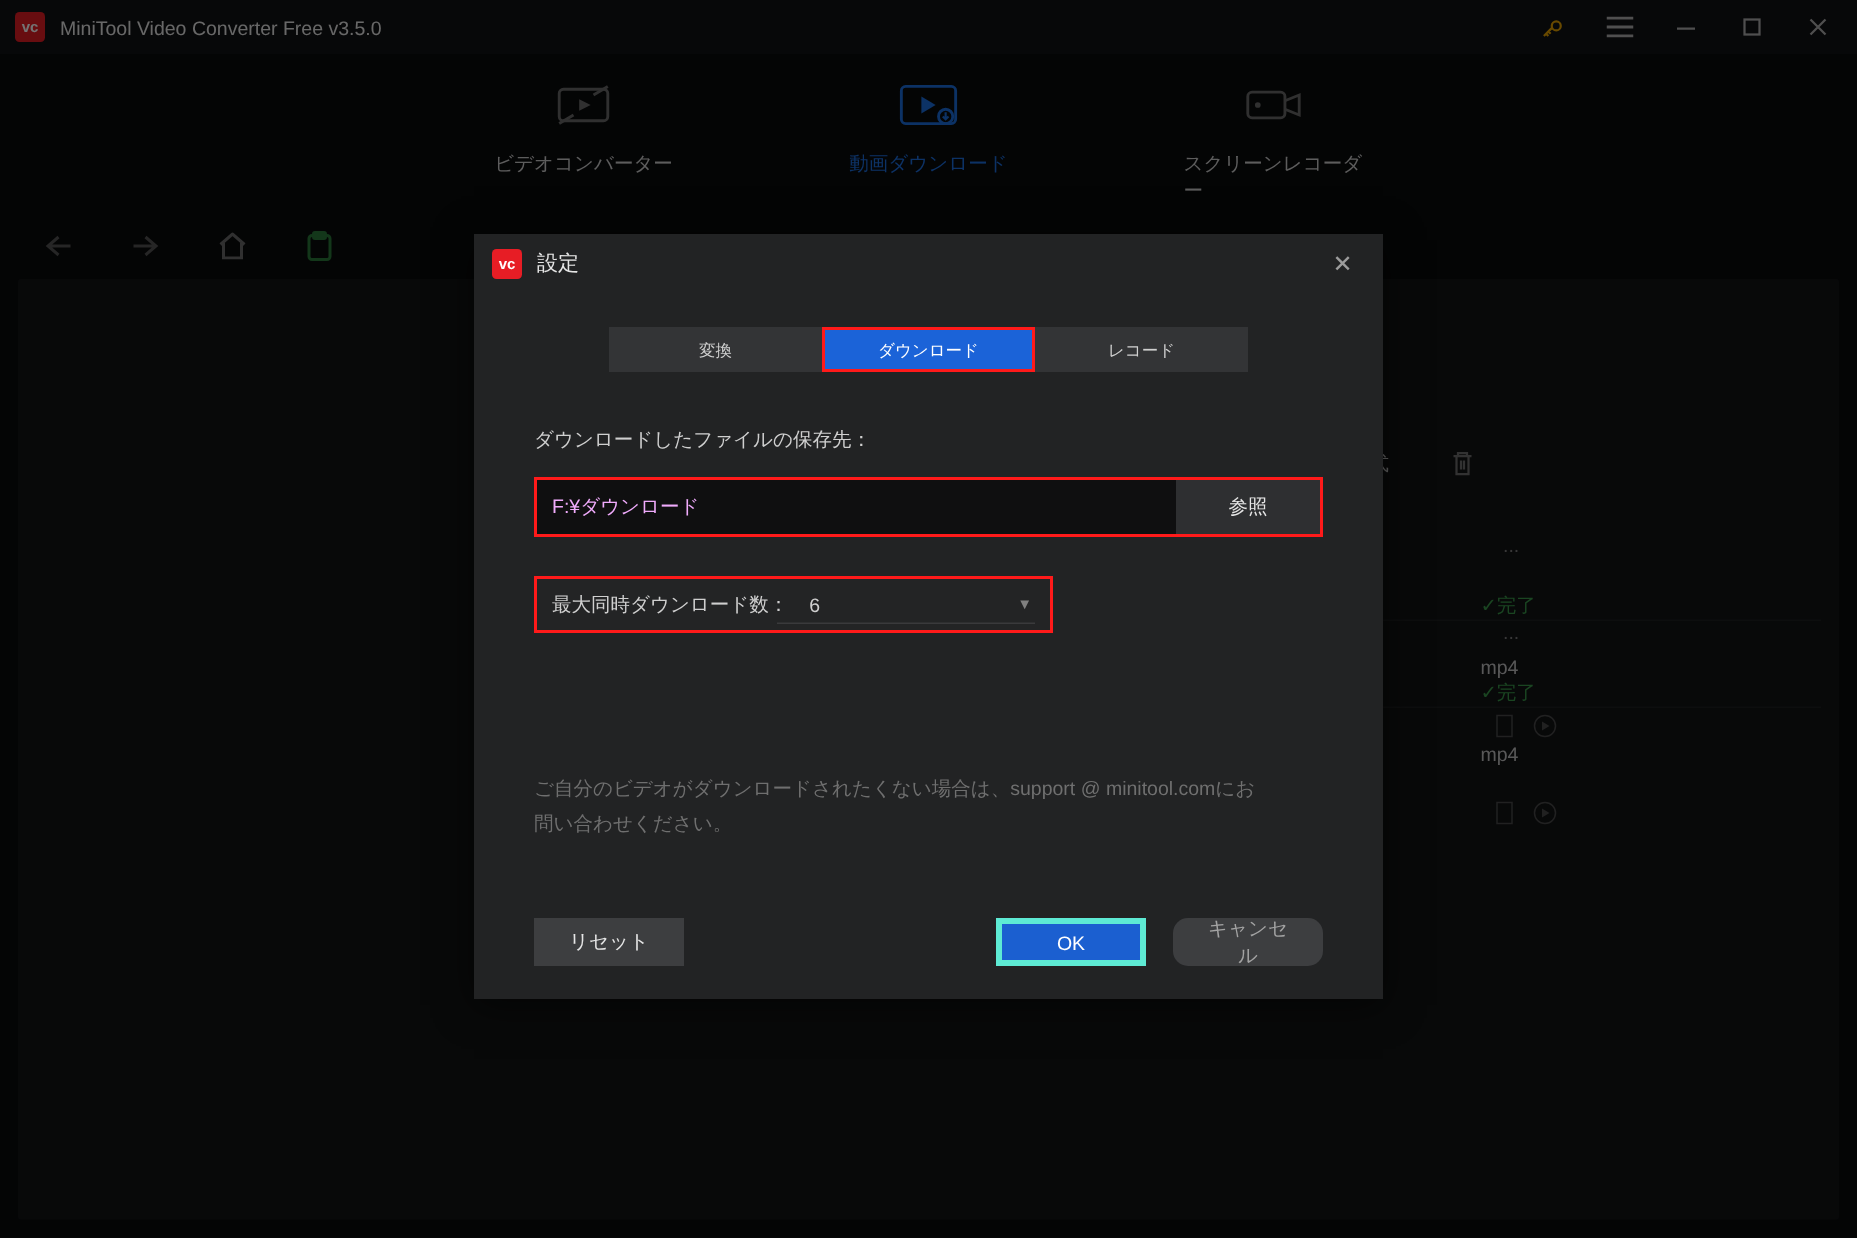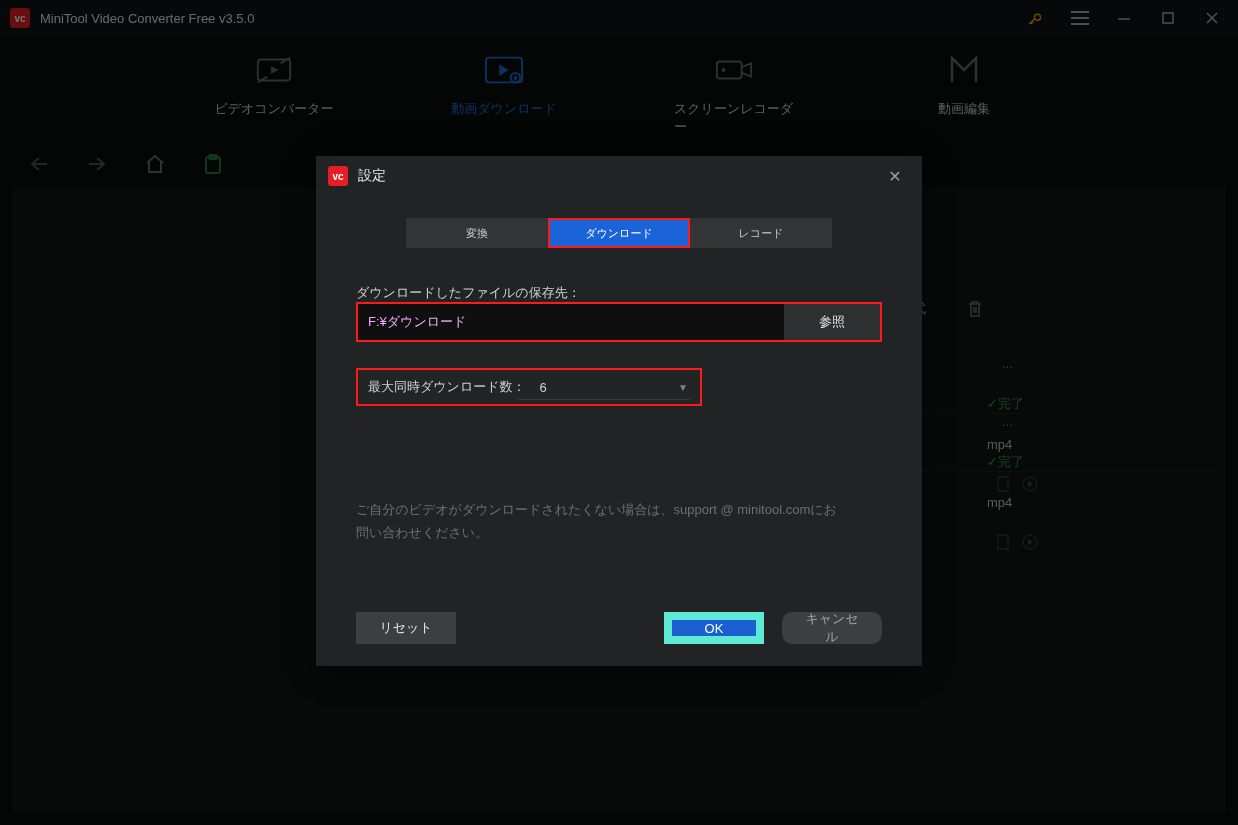--- a/index.html
+++ b/index.html
@@ -94,21 +94,21 @@
   }
   .dlg-tabs {
     display: flex; justify-content: center; margin-top: 22px; gap: 0;
   }
   .dlg-tab {
     width: 142px; height: 30px; background: #333436; display: flex; align-items: center; justify-content: center;
     font-size: 11px; color: #cfcfcf; cursor: pointer;
   }
   .dlg-tab.active { background: #1b63d8; color: #fff; border: 2px solid #ff1a1a; box-sizing: border-box; }
   .dlg-body { padding: 36px 40px 0 40px; }
-  .field-label { font-size: 13px; color: #cfcfcf; }
+  .field-label { font-size: 13px; color: #cfcfcf; margin-bottom: 16px; }
   .path-row {
     display: flex; border: 2px solid #ff1a1a; height: 40px;
   }
   .path-input {
     flex: 1; background: #0f0f10; border: none; outline: none; color: #f0abfc; font-size: 13px; padding: 0 10px;
   }
   .browse-btn {
     width: 96px; background: #2e2f31; color: #e6e6e6; border: none; font-size: 13px; cursor: pointer;
   }
   .dd-row {
@@ -127,21 +127,21 @@
     margin-top: 92px; font-size: 13px; color: #6f6f6f; line-height: 1.8; padding-right: 40px;
   }
   .dlg-foot {
     position: absolute; bottom: 22px; left: 40px; right: 40px; display: flex; align-items: center;
   }
   .btn {
     height: 32px; padding: 0 22px; border: none; font-size: 13px; cursor: pointer;
     display: inline-flex; align-items: center; justify-content: center;
   }
   .btn-reset { background: #3d3e40; color: #e6e6e6; width: 100px; }
-  .btn-ok { background: #1b5fd0; color: #fff; width: 100px; border: 8px solid #5eead4; margin-left: auto; }
+  .btn-ok { background: #1b5fd0; color: #fff; width: 100px; border: 4px solid #5eead4; margin-left: auto; }
   .btn-cancel { background: #3d3e40; color: #a3a3a3; width: 100px; margin-left: 18px; border-radius: 10px; }
 </style>
 </head>
 <body>
 
 <div class="titlebar">
   <div class="logo">vc</div>
   <div class="title-text">MiniTool Video Converter Free v3.5.0</div>
   <div class="title-spacer"></div>
   <div class="title-icon key-ico">
@@ -195,28 +195,20 @@
   </div>
   <div class="nav-item">
     <div class="nav-icon">
       <svg width="42" height="30" viewBox="0 0 42 30" fill="none">
           <rect x="3" y="6" width="26" height="18" rx="3" stroke="#6b6b6b" stroke-width="2"></rect>
           <path d="M29 12 L39 8 V22 L29 18" stroke="#6b6b6b" stroke-width="2"></path>
           <circle cx="10" cy="15" r="2" fill="#6b6b6b"></circle>
         </svg>
     </div>
     <div class="nav-label">スクリーンレコーダー</div>
-  </div>
-  <div class="nav-item">
-    <div class="nav-icon">
-      <svg width="32" height="32" viewBox="0 0 32 32" fill="none">
-          <path d="M4 28 V4 L16 16 L28 4 V28" stroke="#6b6b6b" stroke-width="2.5"></path>
-        </svg>
-    </div>
-    <div class="nav-label">動画編集</div>
   </div>
 </div>
 
 <div class="toolbar">
   <div class="tb-icon">
     <svg width="18" height="16" viewBox="0 0 18 16">
         <path d="M9 2 L2 8 L9 14 M2 8 H17" stroke="#555" stroke-width="2" fill="none"></path>
       </svg>
   </div>
   <div class="tb-icon">

